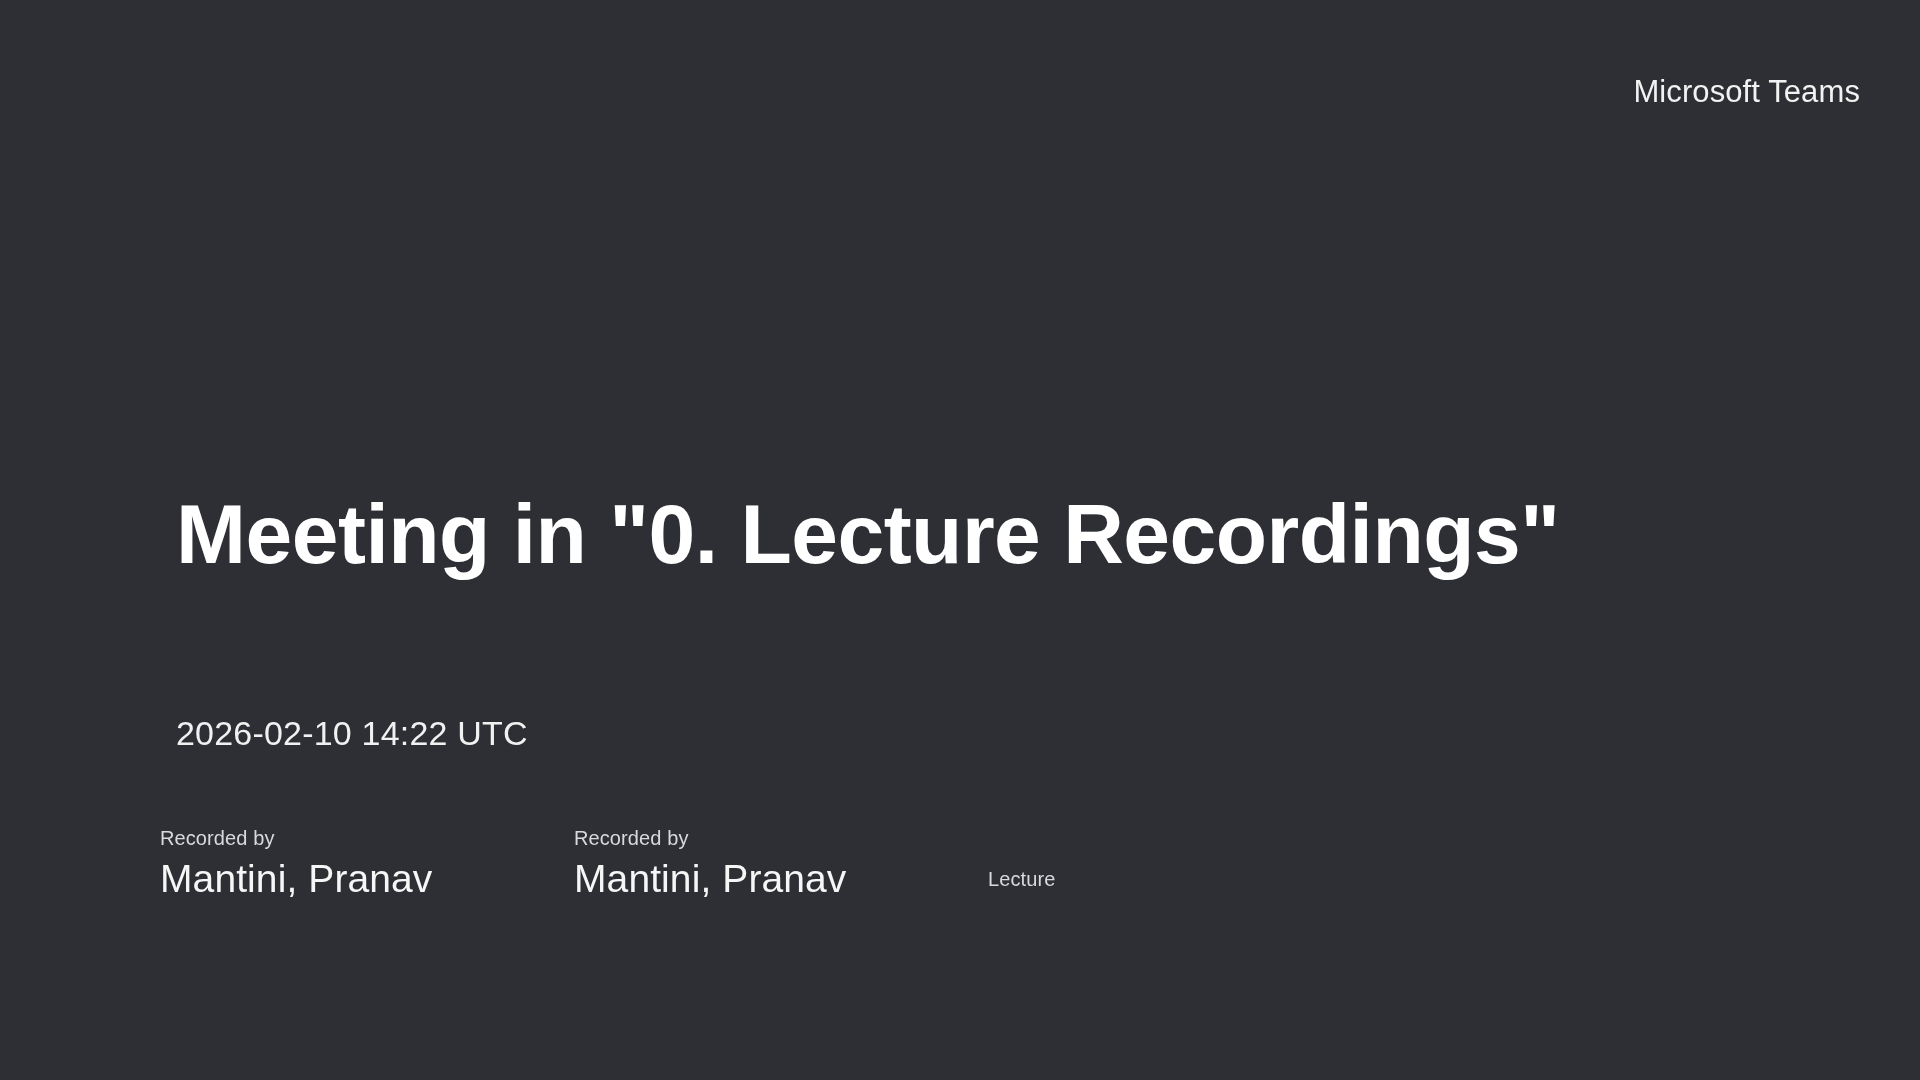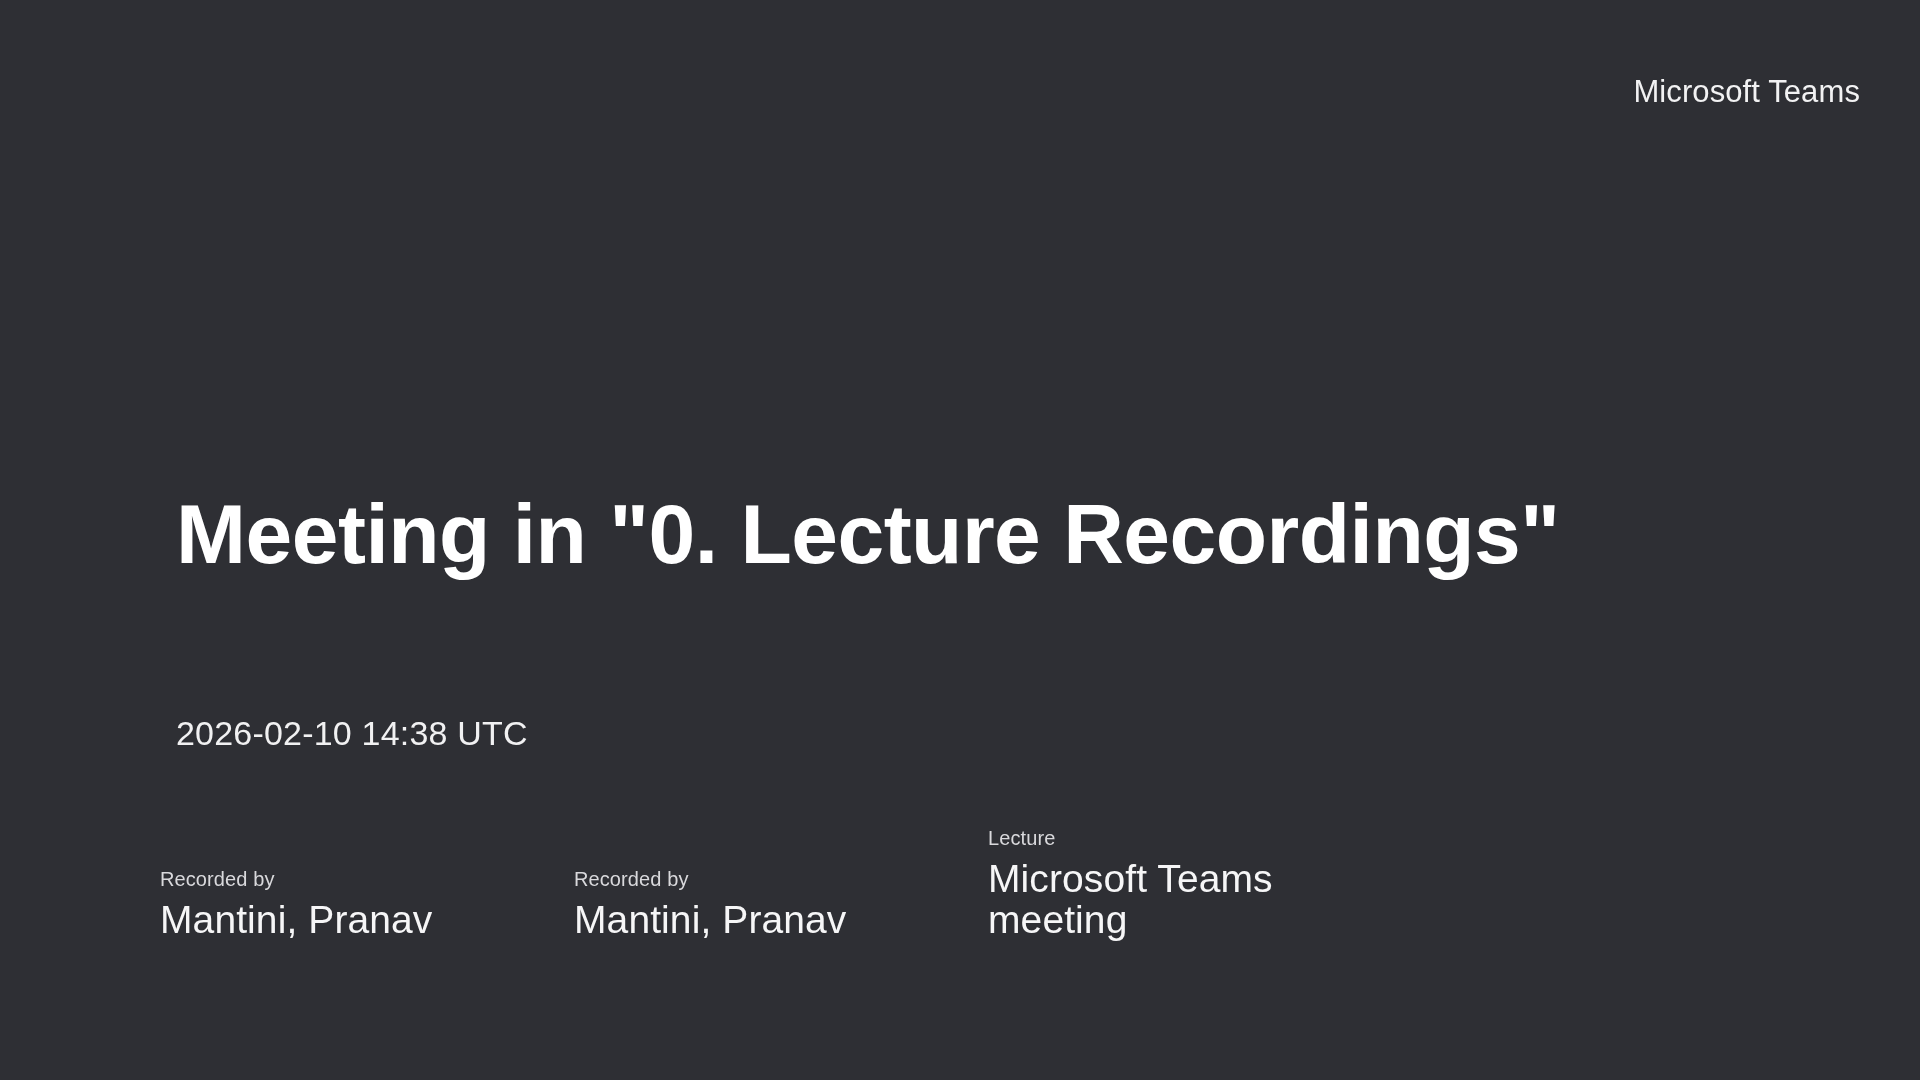--- a/index.html
+++ b/index.html
@@ -111,34 +111,33 @@
 </style>
 </head>
 <body>
 
 <div class="slide">
 
   <div class="brand">Microsoft Teams</div>
 
   <h1 class="title">Meeting in "0. Lecture Recordings"</h1>
 
-  <div class="datetime">2026-02-10 14:38 UTC</div>
+  <div class="datetime">2026-02-10 14:22 UTC</div>
 
   <div class="meta-row">
 
     <div class="meta-col">
       <span class="meta-label">Recorded by</span>
       <span class="meta-value">Mantini, Pranav</span>
     </div>
 
     <div class="meta-col">
       <span class="meta-label">Recorded by</span>
       <span class="meta-value">Mantini, Pranav</span>
     </div>
 
     <div class="meta-col meta-col-channel">
       <span class="meta-label">Lecture</span>
-      <span class="meta-value">Microsoft Teams meeting</span>
     </div>
 
   </div>
 
 </div>
 
 </body></html>

